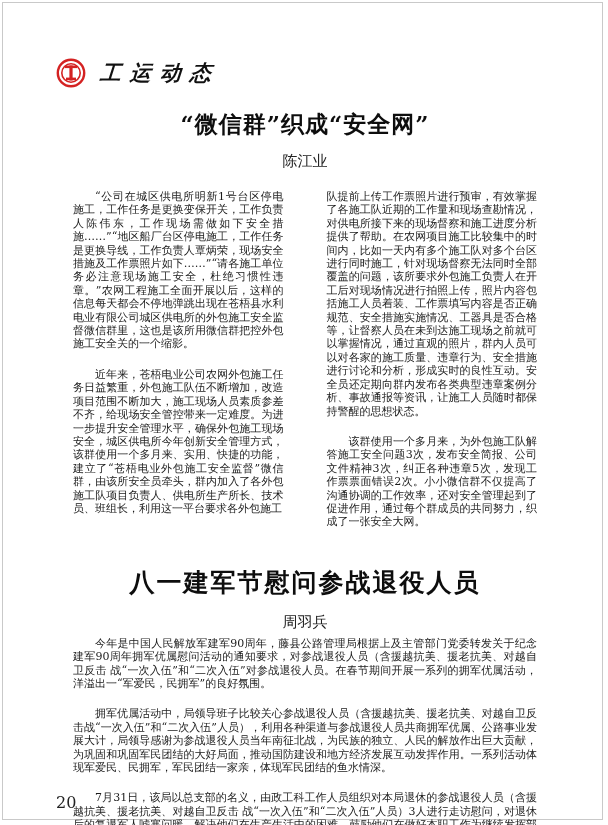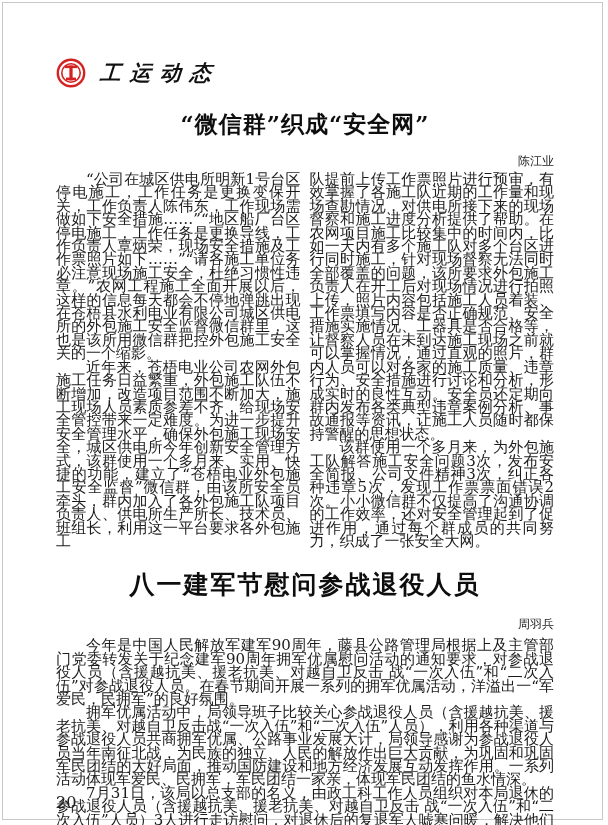--- a/index.html
+++ b/index.html
@@ -44,36 +44,36 @@
   .article-title {
     text-align: center;
     font-weight: bold;
     color: #0d0d0d;
     margin: 16px;
     letter-spacing: 1px;
   }
   .title-1 { font-size: 23px; margin-top: 22px; line-height: 28px; }
   .title-2 { font-size: 25px; margin-top: 21px; line-height: 32px; letter-spacing: 2px; }
   .author {
-    text-align: right;
-    font-size: 12px;
+    text-align: center;
+    font-size: 15px;
     line-height: 14px;
     margin-top: 4px;
     color: #222;
   }
   
   .columns {
     display: flex;
     gap: 9px;
     margin-top: 5px;
   }
   .col { flex: 1 1 0; min-width: 0; }
   p.body-par {
-    margin: 0;
-    font-size: 15px;
+    margin: 17px;
+    font-size: 11px;
     line-height: 13.4px;
     text-align: justify;
     color: #1b1b1b;
   }
   p.indent { text-indent: 2em; }
   .attribution {
     font-size: 11px;
     line-height: 13.4px;
     text-align: right;
     color: #1b1b1b;

